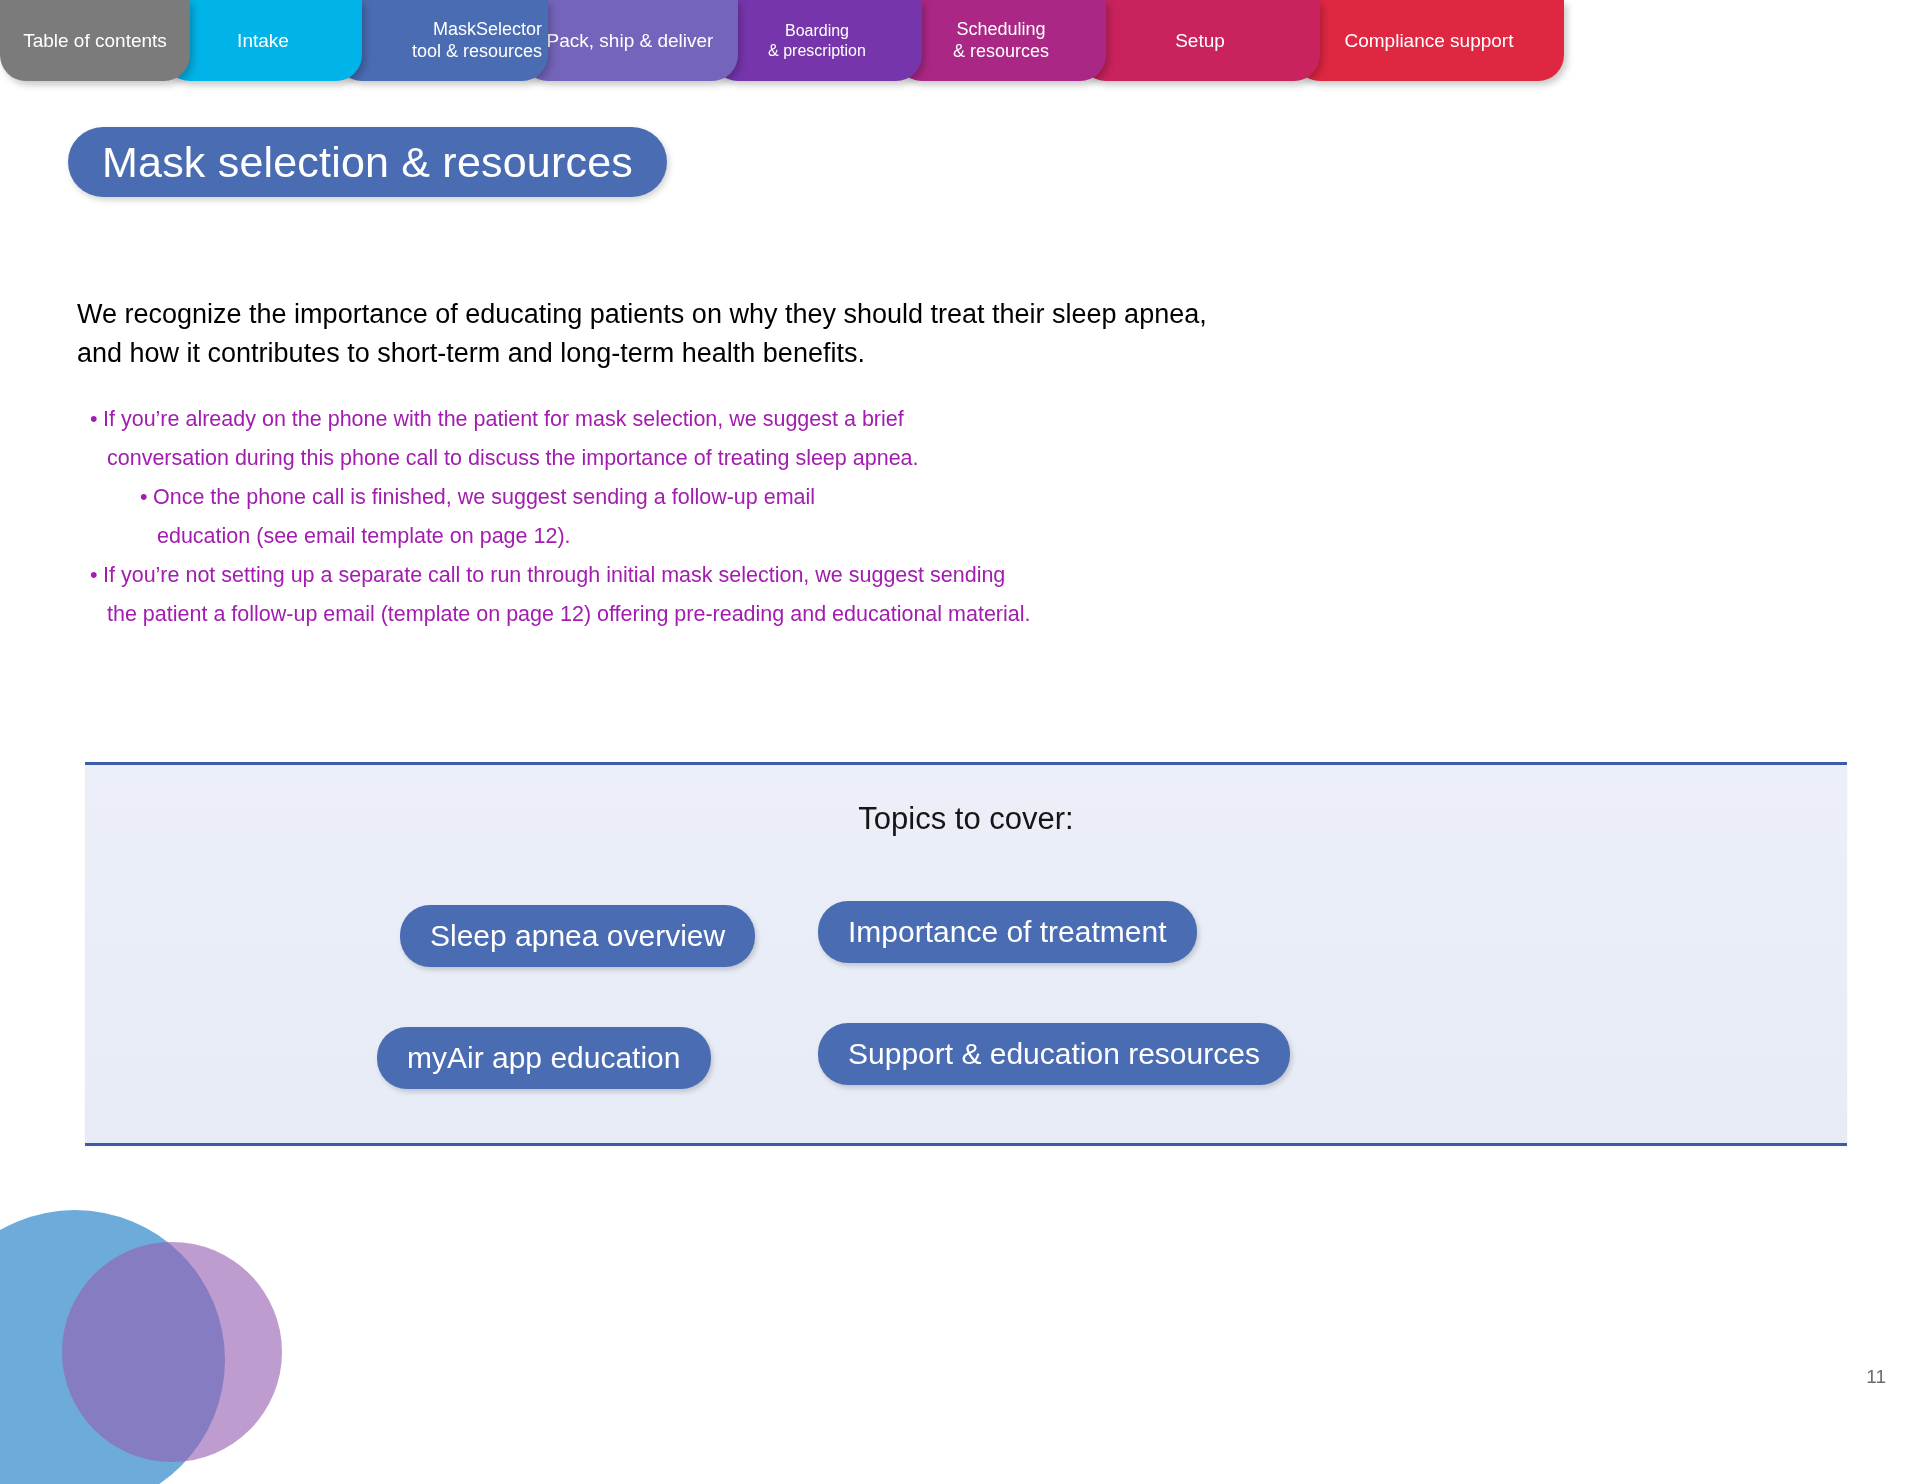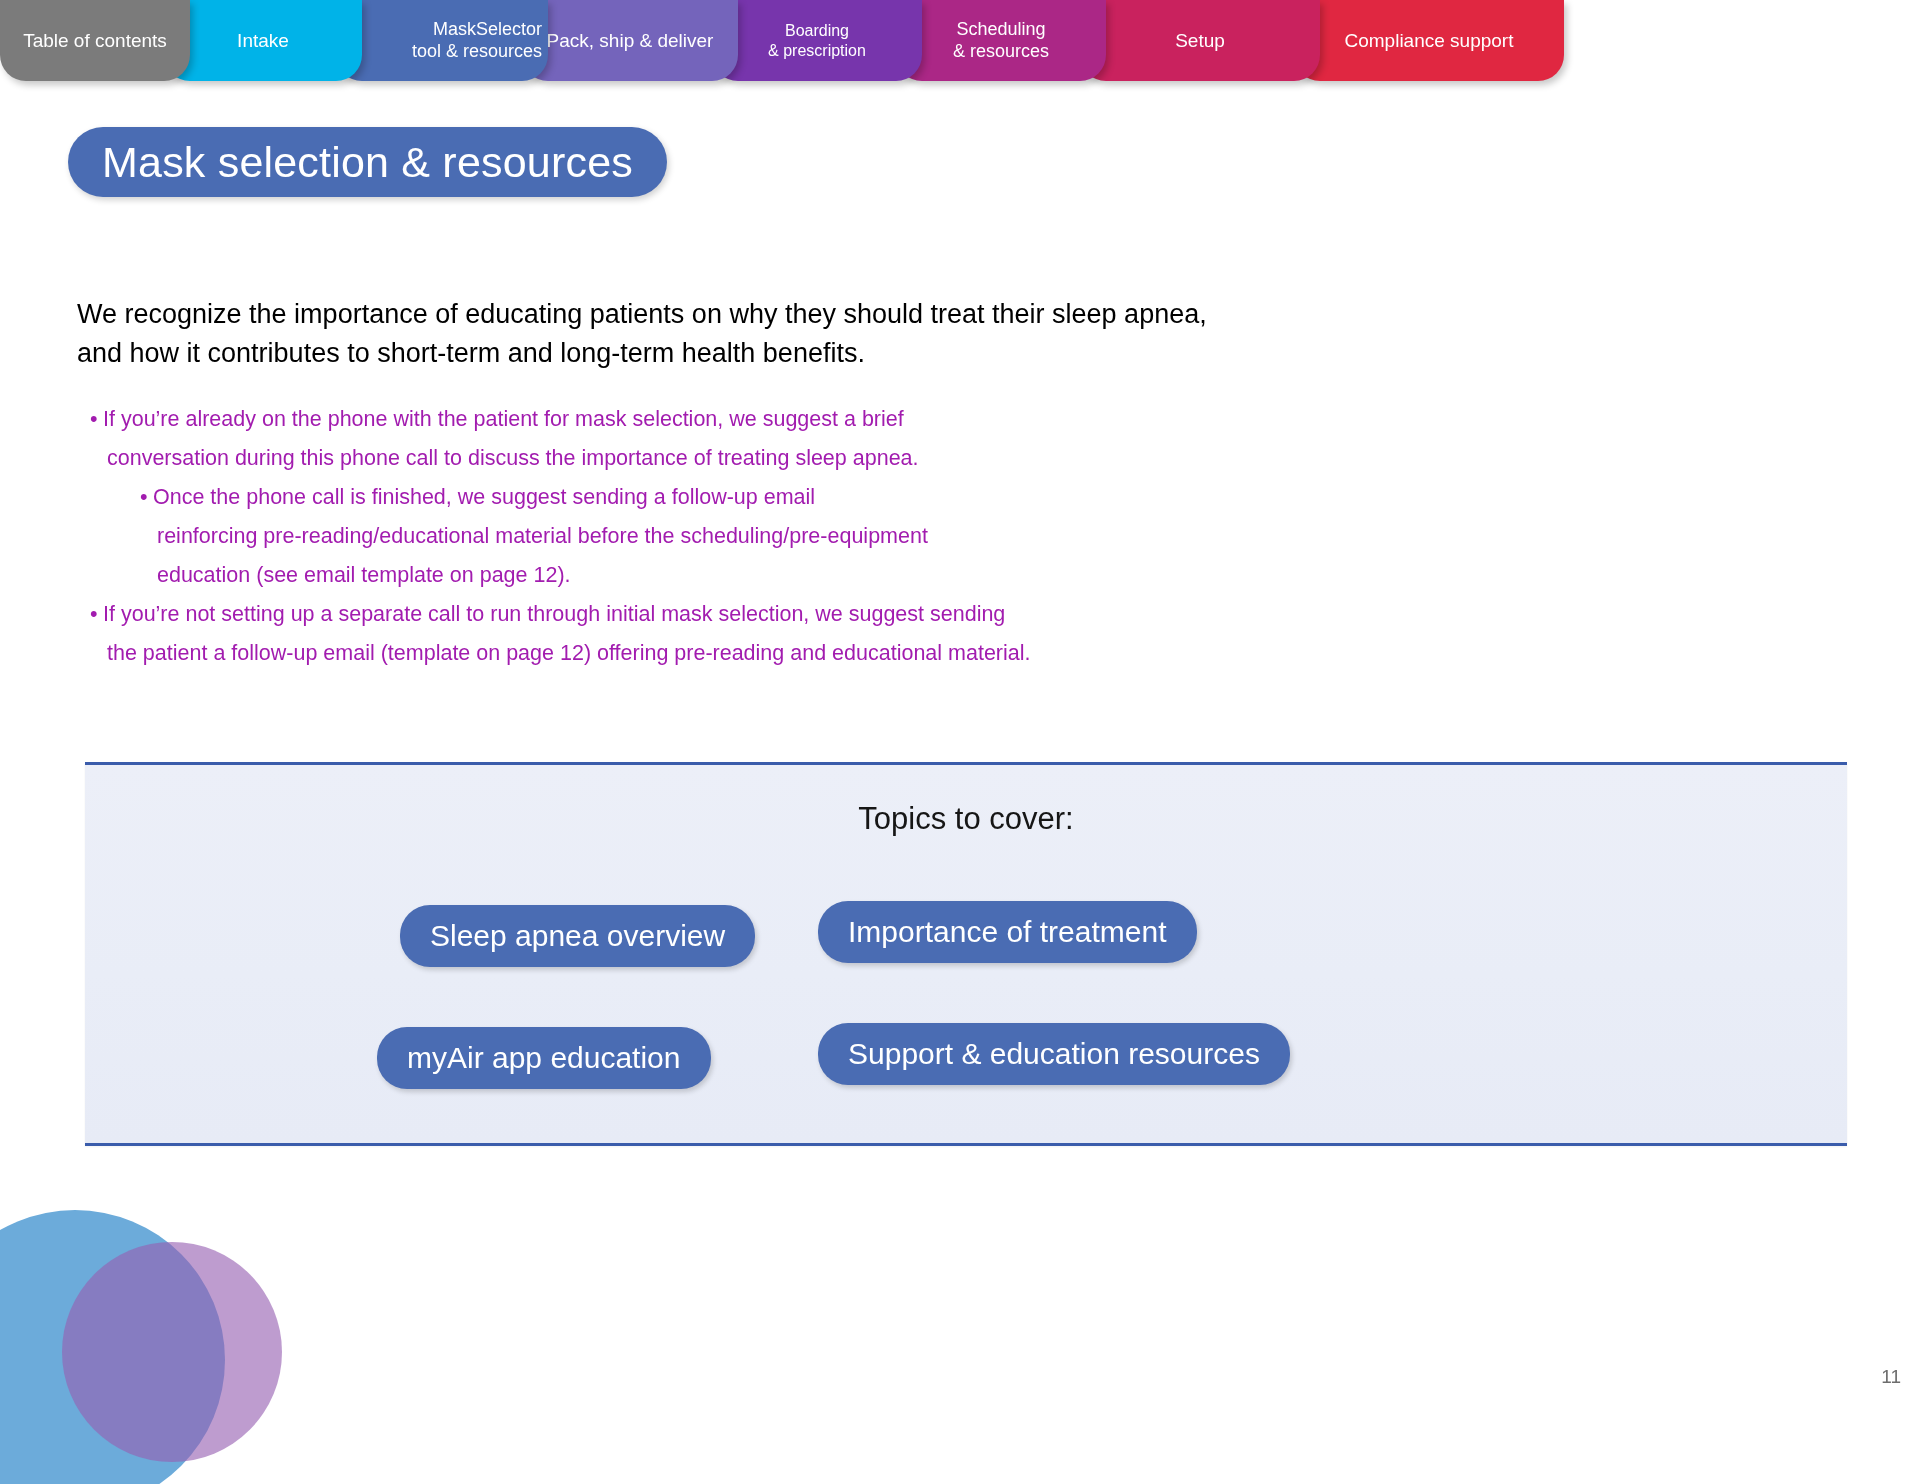--- a/index.html
+++ b/index.html
@@ -160,21 +160,21 @@
     top: 1242px;
     width: 220px;
     height: 220px;
     border-radius: 50%;
     background: rgba(150, 96, 178, 0.62);
   }
 
   
   #page-number {
     position: absolute;
-    right: 19px;
+    right: 34px;
     top: 1366px;
     font-size: 19px;
     color: #6d6d6d;
   }
 </style>
 </head>
 <body>
 
 <div id="page">
 
@@ -214,21 +214,20 @@
 
   <div id="intro">
       <span class="ln">We recognize the importance of educating patients on why they should treat their sleep apnea,</span>
       <span class="ln">and how it contributes to short-term and long-term health benefits.</span>
     </div>
 
   <div id="bullets">
       <span class="b-row lvl1"><span class="bdot">•</span><span>If you’re already on the phone with the patient for mask selection, we suggest a brief</span></span>
       <span class="b-row lvl1-cont"><span>conversation during this phone call to discuss the importance of treating sleep apnea.</span></span>
       <span class="b-row lvl2"><span class="bdot">•</span><span>Once the phone call is finished, we suggest sending a follow-up email</span></span>
-      <span class="b-row lvl2-cont"><span>reinforcing pre-reading/educational material before the scheduling/pre-equipment</span></span>
       <span class="b-row lvl2-cont"><span>education (see email template on page 12).</span></span>
       <span class="b-row lvl1"><span class="bdot">•</span><span>If you’re not setting up a separate call to run through initial mask selection, we suggest sending</span></span>
       <span class="b-row lvl1-cont"><span>the patient a follow-up email (template on page 12) offering pre-reading and educational material.</span></span>
     </div>
 
   <section id="topics-box">
     <div id="topics-heading">Topics to cover:</div>
 
     <div class="topic-pill" id="pill-sleep-apnea">
       <span>Sleep apnea overview</span>

